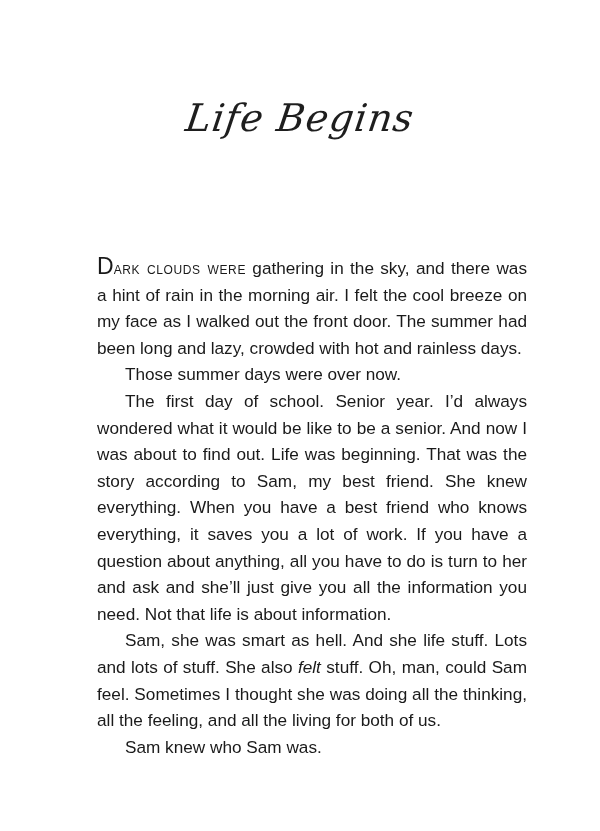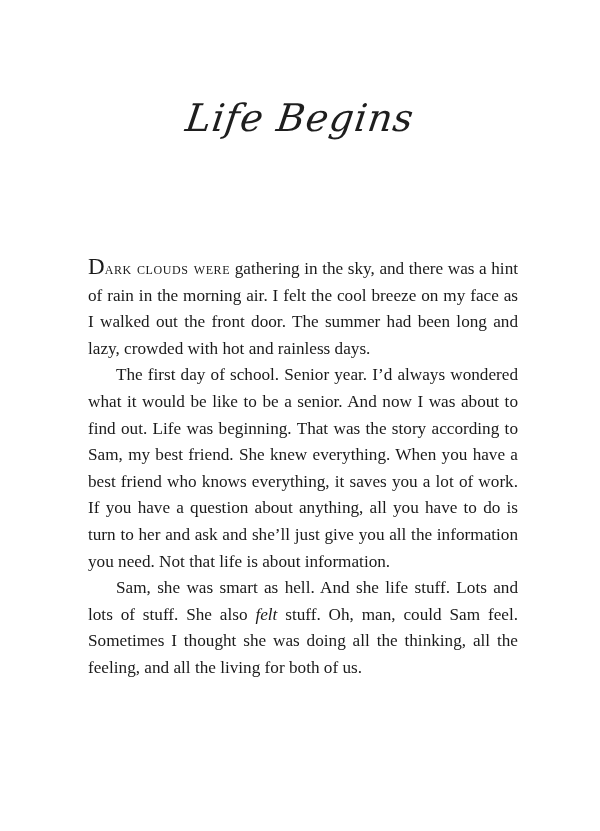--- a/index.html
+++ b/index.html
@@ -28,24 +28,24 @@
     text-align: center;
     font-family: "DejaVu Serif", serif;
     font-style: italic;
     font-size: 38px;
     color: #1e1e1e;
     letter-spacing: 1px;
     transform: skewX(-8deg);
   }
   .body-text {
     position: absolute;
-    left: 88px;
+    left: 97px;
     top: 255px;
     width: 430px;
-    font-family: Liberation Serif, serif;
+    font-family: Liberation Sans, sans-serif;
     font-size: 17.2px;
     line-height: 26.6px;
     color: #1a1a1a;
     text-align: justify;
   }
   .body-text p {
     margin: 0;
     text-indent: 28px;
   }
   .body-text p.first {
@@ -64,16 +64,18 @@
   }
 </style>
 </head>
 <body>
 
 <div class="page">
   <div class="chapter-title">Life Begins</div>
 
   <div class="body-text">
     <p class="first"><span class="dropcap-word">D</span><span class="smallcaps">ark clouds were</span><span> gathering in the sky, and there was a hint of rain in the morning air. I felt the cool breeze on my face as I walked out the front door. The summer had been long and lazy, crowded with hot and rainless days.</span></p>
+    <p>Those summer days were over now.</p>
     <p>The first day of school. Senior year. I’d always wondered what it would be like to be a senior. And now I was about to find out. Life was beginning. That was the story according to Sam, my best friend. She knew everything. When you have a best friend who knows everything, it saves you a lot of work. If you have a question about anything, all you have to do is turn to her and ask and she’ll just give you all the information you need. Not that life is about information.</p>
     <p><span>Sam, she was smart as hell. And she life stuff. Lots and lots of stuff. She also </span><em>felt</em><span> stuff. Oh, man, could Sam feel. Sometimes I thought she was doing all the thinking, all the feeling, and all the living for both of us.</span></p>
+    <p>Sam knew who Sam was.</p>
   </div>
 </div>
 
 </body></html>

